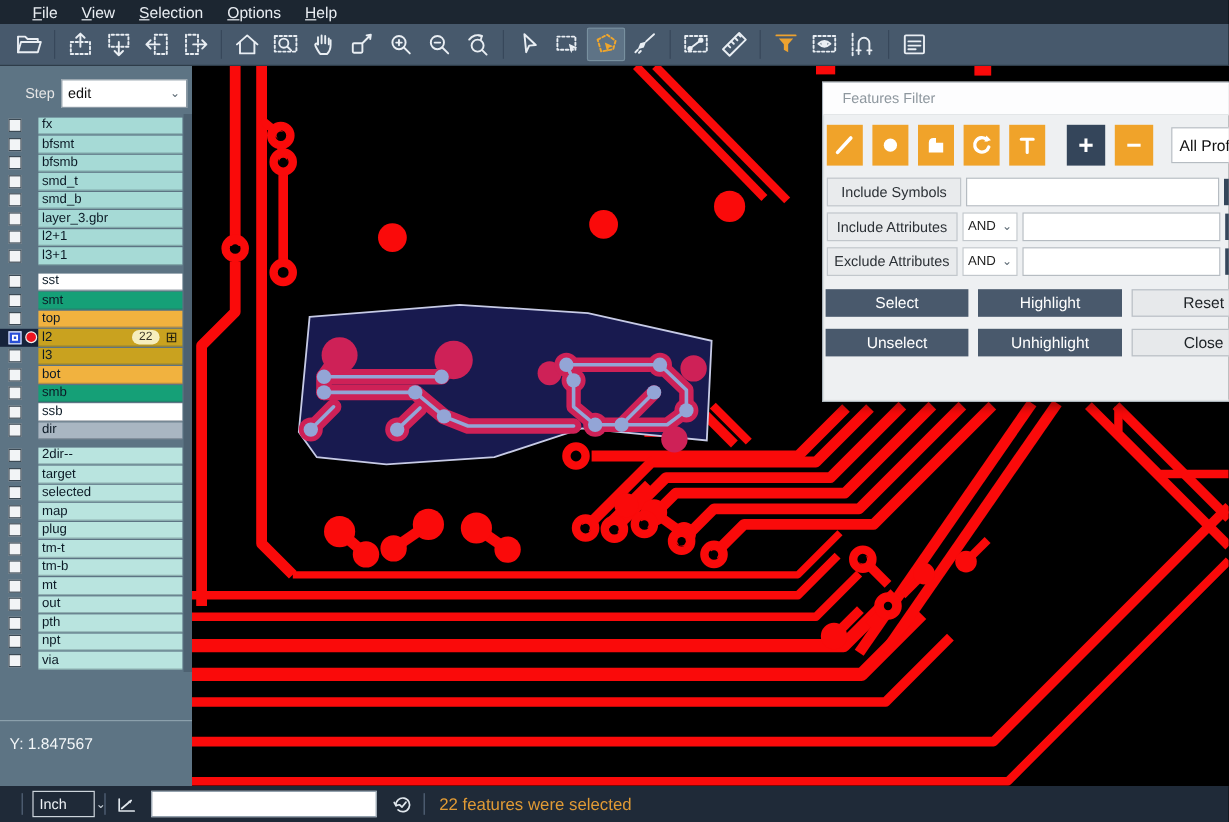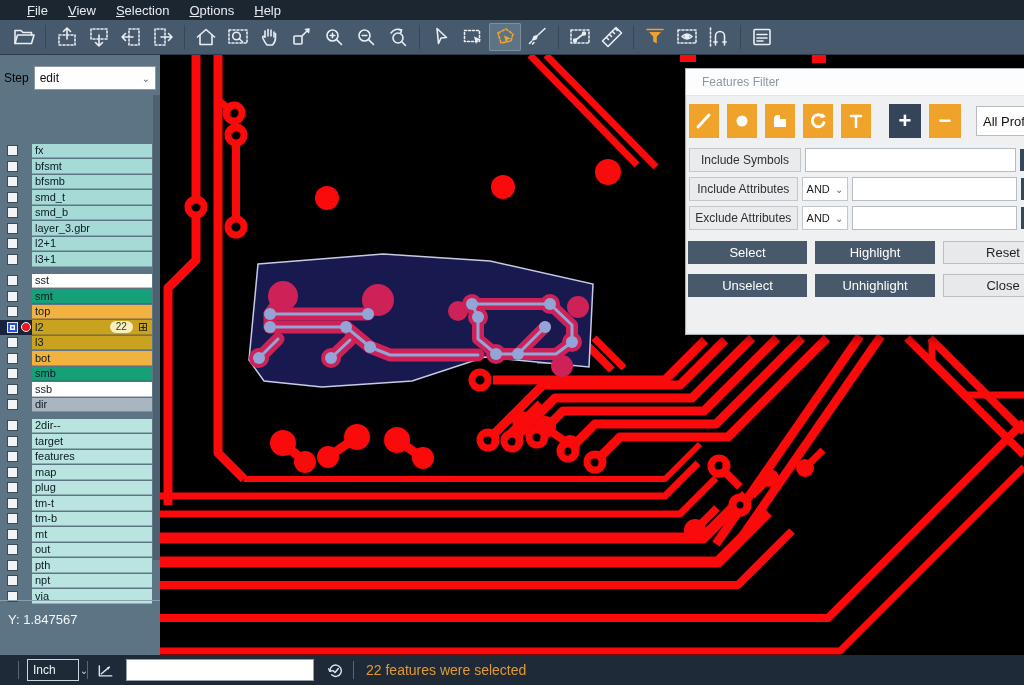--- a/index.html
+++ b/index.html
@@ -14,25 +14,25 @@
   .toolbar{position:absolute;left:0;top:20px;width:1024px;height:35px;background:#47596c;
            border-bottom:1px solid #2e3c49;display:flex;align-items:center;padding-left:8px;box-sizing:border-box;}
   .tb{width:32px;height:28px;display:flex;align-items:center;justify-content:center;border-radius:2px;}
   .tb svg{stroke:#e9eef3;fill:none;stroke-width:1.6;stroke-linecap:round;stroke-linejoin:round;}
   .tb.active{background:#5e7386;box-shadow:0 0 0 1px #78909f inset;}
   .tsep{width:1px;height:24px;background:#37475a;margin:0 5px;}
   
   .sidebar{position:absolute;left:0;top:55px;width:160px;height:600px;background:#5d7484;box-sizing:border-box;}
   .scrollstrip{position:absolute;right:0;top:40px;width:7px;height:465px;background:#4d6171;}
   .steprow{position:absolute;left:0;top:10px;width:160px;height:26px;display:flex;align-items:center;padding:0 4px;box-sizing:border-box;gap:5px;}
-  .steprow .slabel{color:#000000;font-size:12px;}
+  .steprow .slabel{color:#e5e5e5;font-size:12px;margin-left:17px;}
   .stepsel{flex:1;height:22px;background:#fff;border:1px solid #8b99a4;display:flex;align-items:center;
            justify-content:space-between;padding:0 5px;font-size:12px;color:#111;}
   .chev{color:#5f6c76;font-size:10px;}
-  .lgroup{position:absolute;left:0;width:160px;margin-top:46px;}
+  .lgroup{position:absolute;left:0;width:160px;}
   .g0{top:42px;} .g1{top:172px;} .g2{top:317px;}
   .row{height:15.5px;display:flex;align-items:center;box-sizing:border-box;}
   .cbc{width:32px;height:15.5px;display:flex;align-items:center;justify-content:flex-start;padding-left:7px;box-sizing:border-box;gap:3px;}
   .cb{width:11px;height:11px;background:#f2f4f6;border:1px solid #3c4a55;box-sizing:border-box;}
   .nm{flex:1;margin-right:8px;height:14.5px;line-height:14.5px;font-size:11px;color:#0c1a26;
       padding-left:3px;display:flex;align-items:center;box-sizing:border-box;border-bottom:1px solid rgba(60,75,88,.35);}
   .tl{background:#a6dad6;} .mn{background:#b9e4df;} .wh{background:#ffffff;}
   .gr{background:#15a077;} .am{background:#f1b23f;} .mu{background:#c9a21f;} .gy{background:#a9b6c2;}
   .row.active .cbc{background:#16233b;}
   .row.active .cb{background:#2a4fd7;border:1px solid #dfe5ea;box-shadow:inset 0 0 0 2px #2a4fd7, inset 0 0 0 3.5px #fff;}
@@ -372,21 +372,21 @@
     <div class="row">
         <div class="cbc">
           <span class="cb"></span>
         </div>
         <div class="nm mn">target</div>
       </div>
     <div class="row">
         <div class="cbc">
           <span class="cb"></span>
         </div>
-        <div class="nm mn">features</div>
+        <div class="nm mn">selected</div>
       </div>
     <div class="row">
         <div class="cbc">
           <span class="cb"></span>
         </div>
         <div class="nm mn">map</div>
       </div>
     <div class="row">
         <div class="cbc">
           <span class="cb"></span>

